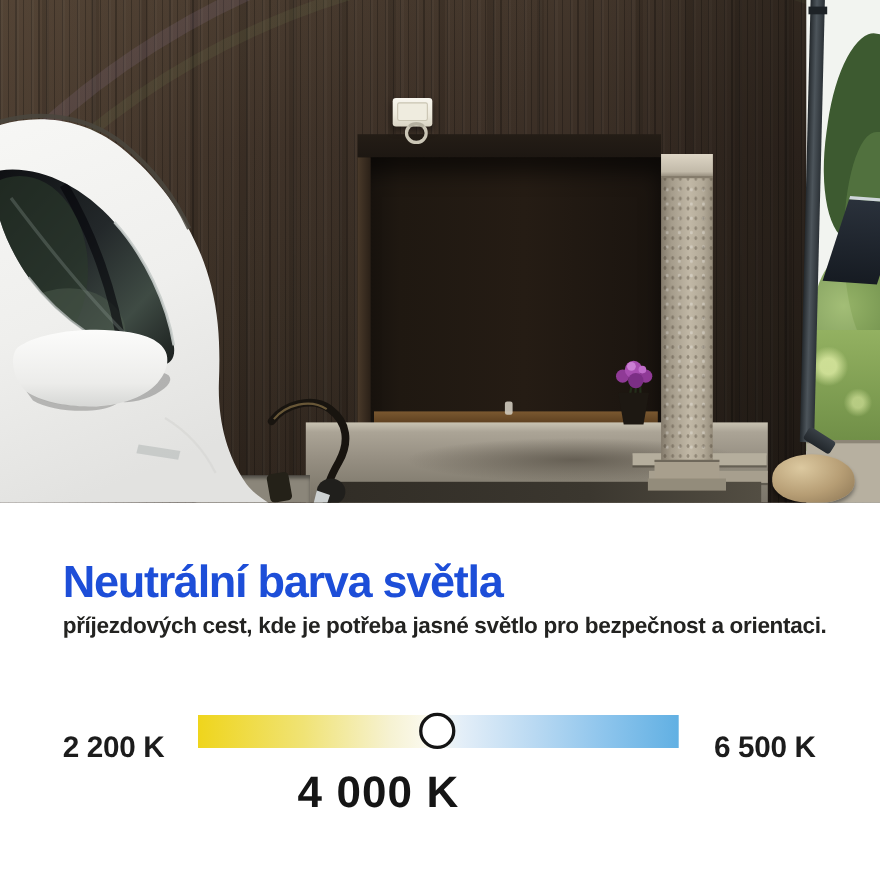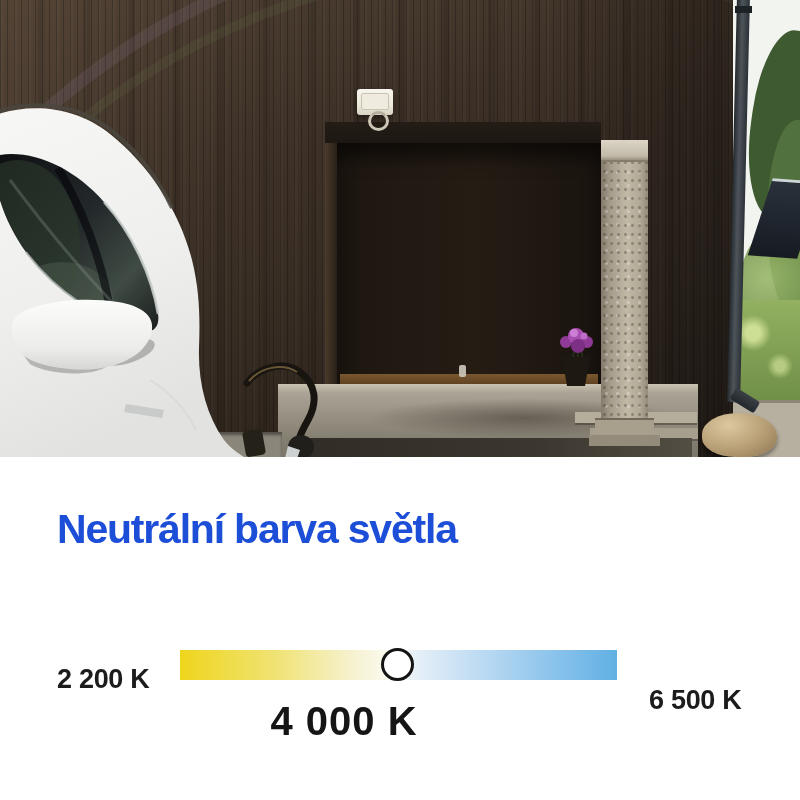--- a/index.html
+++ b/index.html
@@ -103,21 +103,21 @@
   .car-svg{position:absolute;left:0;top:0;width:800px;height:457px;}
 
   
   .title{position:absolute;left:57px;top:480px;font-size:41px;line-height:1.1;font-weight:800;
     letter-spacing:-1.2px;color:#1d4ed8;}
   .body-copy{position:absolute;left:57px;top:553px;width:700px;font-size:20.5px;line-height:31px;
     font-weight:700;letter-spacing:-0.3px;color:#232321;}
   .scale-label{position:absolute;top:664px;font-size:27px;line-height:30px;font-weight:700;
     letter-spacing:-0.3px;color:#1c1c1c;}
   .scale-label.min{left:57px;}
-  .scale-label.max{left:649px;margin-top:21px;}
+  .scale-label.max{left:649px;}
   .scale-bar{position:absolute;left:180px;top:650px;width:437px;height:30px;
     background:linear-gradient(90deg,#efd51c 0%,#f0e375 22%,#f6f2d2 40%,#fbfaf0 48%,#e3eef8 55%,#b9d9f2 70%,#8cc4ec 85%,#61b0e3 100%);}
   .scale-marker{position:absolute;left:381px;top:648px;width:33px;height:33px;border-radius:50%;
     background:#ffffff;border:3px solid #141414;box-sizing:border-box;}
   .scale-value{position:absolute;left:0;top:701px;width:688px;text-align:center;
     font-size:40px;line-height:40px;font-weight:800;letter-spacing:1px;color:#151515;}
 </style>
 </head>
 <body>
 
@@ -224,19 +224,20 @@
       <circle cx="574" cy="333" r="4" fill="#cb7fd4"></circle>
       <circle cx="584" cy="336" r="3.5" fill="#c06cc9"></circle>
       <path d="M 562 357 L 590 357 L 585 386 L 567 386 Z" fill="#1d1812"></path>
     </g>
   </svg>
 </div>
 
 <h1 class="title">Neutrální barva světla</h1>
 
 <div class="body-copy">
+  <div>příjezdových cest, kde je potřeba jasné světlo pro bezpečnost a orientaci.</div>
 </div>
 
 <div class="scale-label min">2 200 K</div>
 <div class="scale-bar"></div>
 <div class="scale-marker"></div>
 <div class="scale-label max">6 500 K</div>
 <div class="scale-value">4 000 K</div>
 
 </body></html>

